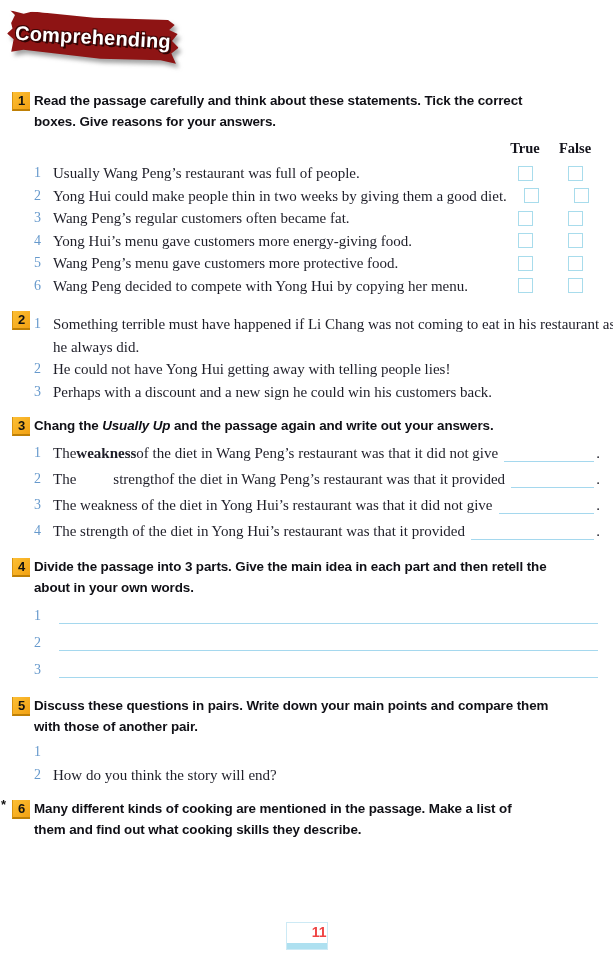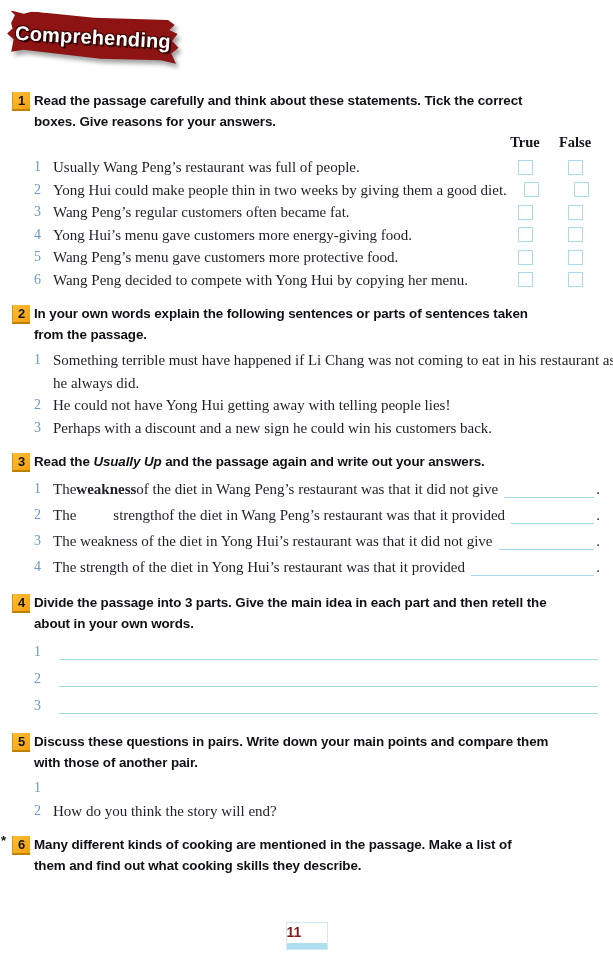--- a/index.html
+++ b/index.html
@@ -27,36 +27,36 @@
   .title .it{font-style:italic;}
   .asterisk{position:absolute;left:-11px;top:-1px;font-family:"Liberation Sans",sans-serif;font-weight:700;font-size:13px;color:#111;}
 
   .items{margin-top:4px;}
   .row{display:flex;align-items:center;line-height:22.5px;font-size:15px;}
   .num{flex:0 0 19px;color:#6699cc;font-size:14px;}
   .itext{white-space:nowrap;}
   .grow{flex:1;}
 
   
-  .tf-head{display:flex;line-height:20px;margin-top:0;font-weight:700;font-size:14.5px;color:#14141c;}
+  .tf-head{display:flex;line-height:20px;margin-top:6px;font-weight:700;font-size:14.5px;color:#14141c;}
   .cbcol{flex:0 0 50px;display:flex;justify-content:center;align-items:center;}
   .checkbox{width:13px;height:13px;border:1px solid #a8dcec;background:#ffffff;}
 
   
   .blank{flex:1;border-bottom:1px solid #a5d8ee;height:16px;margin:0 2px 0 6px;min-width:40px;}
   .dot{flex:0 0 auto;}
   .s3 .row{line-height:26px;}
   .s4 .row{line-height:27px;}
   .wrapline{white-space:nowrap;}
 
   
   .pagebox{position:absolute;left:50%;transform:translateX(-50%);top:922px;width:40px;height:26px;
     border:1px solid #cdeaf5;background:#ffffff;}
-  .pagebox .pn{position:absolute;top:1px;left:0;right:0;text-align:left;
-    font-family:"Liberation Sans",sans-serif;font-weight:700;font-size:14px;color:#7f1d1d;}
+  .pagebox .pn{position:absolute;top:1px;left:0;right:0;text-align:right;
+    font-family:"Liberation Sans",sans-serif;font-weight:700;font-size:14px;color:#ef4444;}
   .pagebox .strip{position:absolute;left:0;right:0;bottom:0;height:6px;background:#aee0f0;}
 </style>
 </head>
 <body>
 
 <div class="page">
 
   <div class="banner-wrap">
     <div class="banner">
       <span>Comprehending</span>
@@ -138,24 +138,20 @@
                 <div class="checkbox"></div>
               </div>
           </div>
         </div>
       </div>
     </div>
 
     <div class="section">
       <div class="badge">2</div>
       <div class="sec-body">
-        <div class="title">
-          <div>In your own words explain the following sentences or parts of sentences taken</div>
-          <div>from the passage.</div>
-        </div>
         <div class="items">
           <div class="row" style="align-items:flex-start;">
             <div class="num">1</div>
             <div>
               <div class="wrapline">Something terrible must have happened if Li Chang was not coming to eat in his restaurant as</div>
               <div class="wrapline">he always did.</div>
             </div>
           </div>
           <div class="row">
             <div class="num">2</div>
@@ -166,21 +162,21 @@
             <div class="itext">Perhaps with a discount and a new sign he could win his customers back.</div>
           </div>
         </div>
       </div>
     </div>
 
     <div class="section s3">
       <div class="badge">3</div>
       <div class="sec-body">
         <div class="title">
-          <span>Read the </span><span class="it">Usually Up</span><span> and the passage again and write out your answers.</span>
+          <span>Chang the </span><span class="it">Usually Up</span><span> and the passage again and write out your answers.</span>
         </div>
         <div class="items">
           <div class="row">
             <div class="num">1</div>
             <span class="itext">The </span>
               <span class="itext" style="font-weight:700;">weakness</span>
               <span class="itext"> of the diet in Wang Peng’s restaurant was that it did not give</span>
             <span class="blank"></span>
             <span class="dot">.</span>
           </div>

